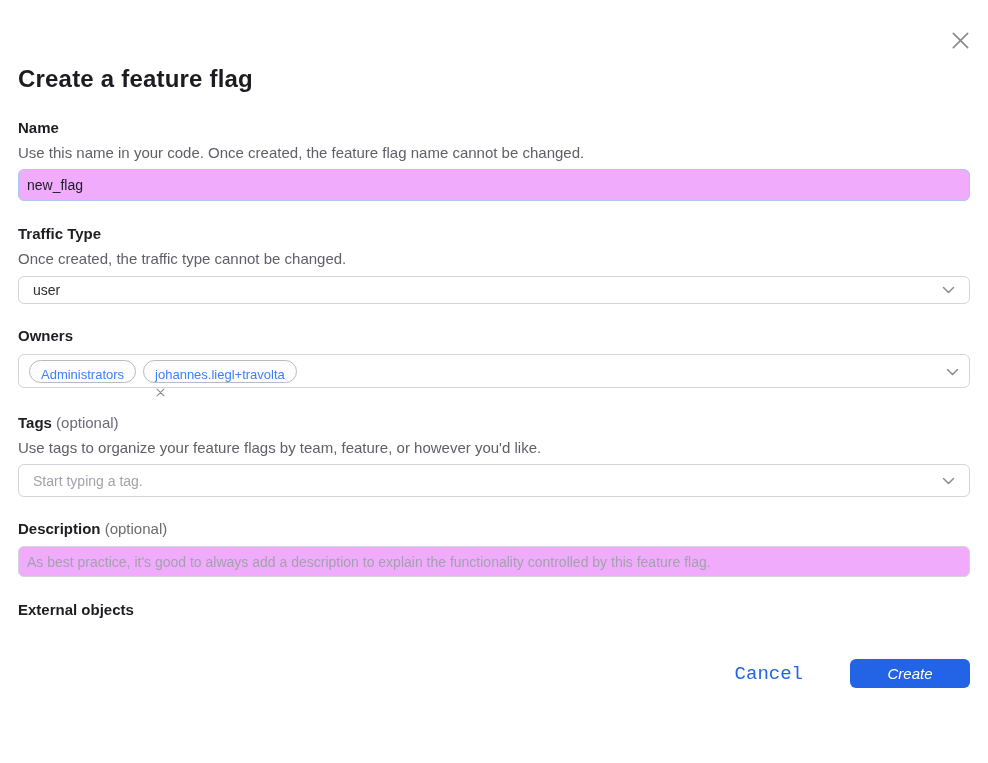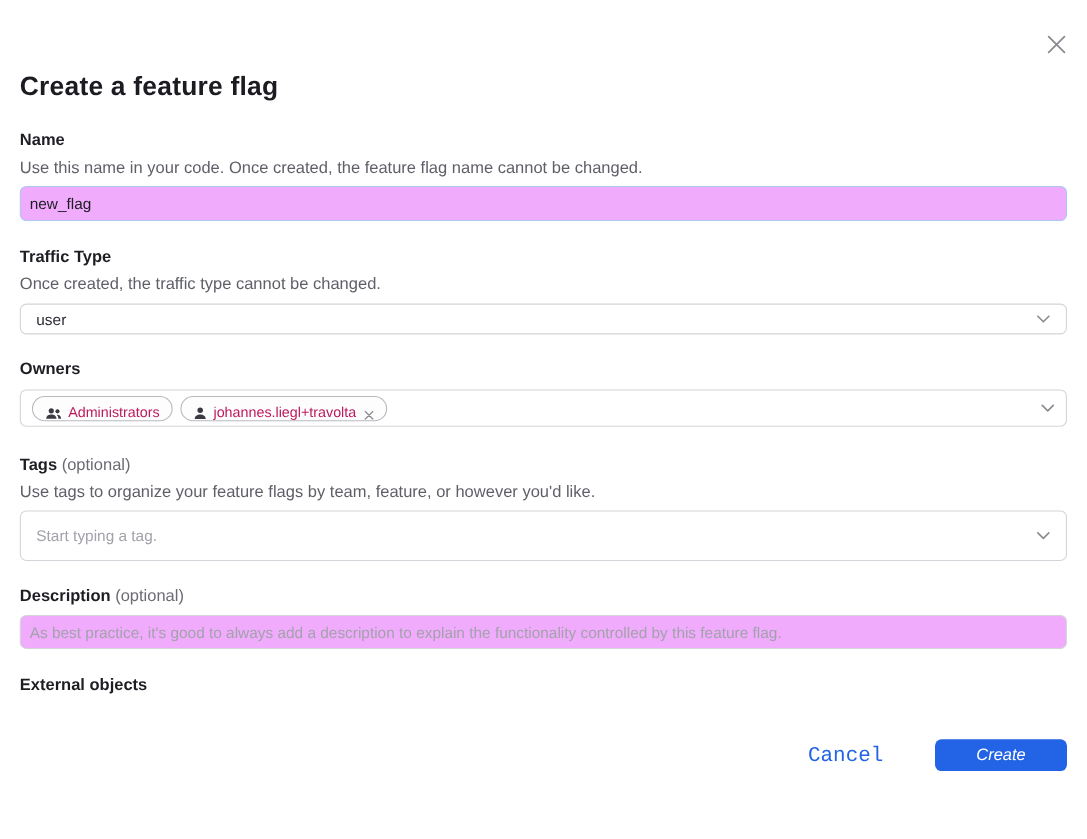--- a/index.html
+++ b/index.html
@@ -63,25 +63,25 @@
 
   .chips-box {
     width: 100%; height: 34px; margin-top: 10px;
     border: 1px solid #d4d4da; border-radius: 6px;
     background: #fff; display: flex; align-items: center;
     padding: 0 10px; gap: 7px; cursor: text;
   }
   .chips-box .spacer { flex: 1; }
 
   .chip {
-    display: inline-flex; align-items: flex-end; gap: 6px;
+    display: inline-flex; align-items: flex-start; gap: 6px;
     height: 23px; padding: 0 11px;
     border: 1px solid #b9b9c0; border-radius: 999px;
-    background: #fdfdfd; font-size: 13px; color: #be185d;
-    white-space: nowrap; cursor: default;
+    background: #fdfdfd; font-size: 13px; color: #3b82f6;
+    white-space: nowrap; cursor: default; flex-direction: column;
   }
   .chip .remove { display: inline-flex; margin-left: 1px; cursor: pointer; }
 
   .desc-input { margin-top: 9px; height: 31px; }
 
   .external-text {
     margin-top: 9px; font-size: 15px; line-height: 18.5px; color: #55555e;
     max-width: 952px;
   }
   .link { color: #2264e5; text-decoration: none; cursor: pointer; }
@@ -164,21 +164,21 @@
         </svg>
     </span>
   </div>
 
   
   <div class="field-label mt-tags">
     <span>Tags</span>
     <span class="optional">(optional)</span>
   </div>
   <div class="helper">Use tags to organize your feature flags by team, feature, or however you'd like.</div>
-  <div class="select-box" style="margin-top:8px;height:46px;">
+  <div class="select-box" style="margin-top:8px;height:33px;">
     <span style="color:#a2a2ab;">Start typing a tag.</span>
     <span class="chevron">
       <svg width="13" height="8" viewBox="0 0 13 8">
           <path d="M1.5 1.5l5 5 5-5" stroke="#8b8b94" stroke-width="1.5" fill="none" stroke-linecap="round" stroke-linejoin="round"></path>
         </svg>
     </span>
   </div>
 
   
   <div class="field-label mt-owners">

